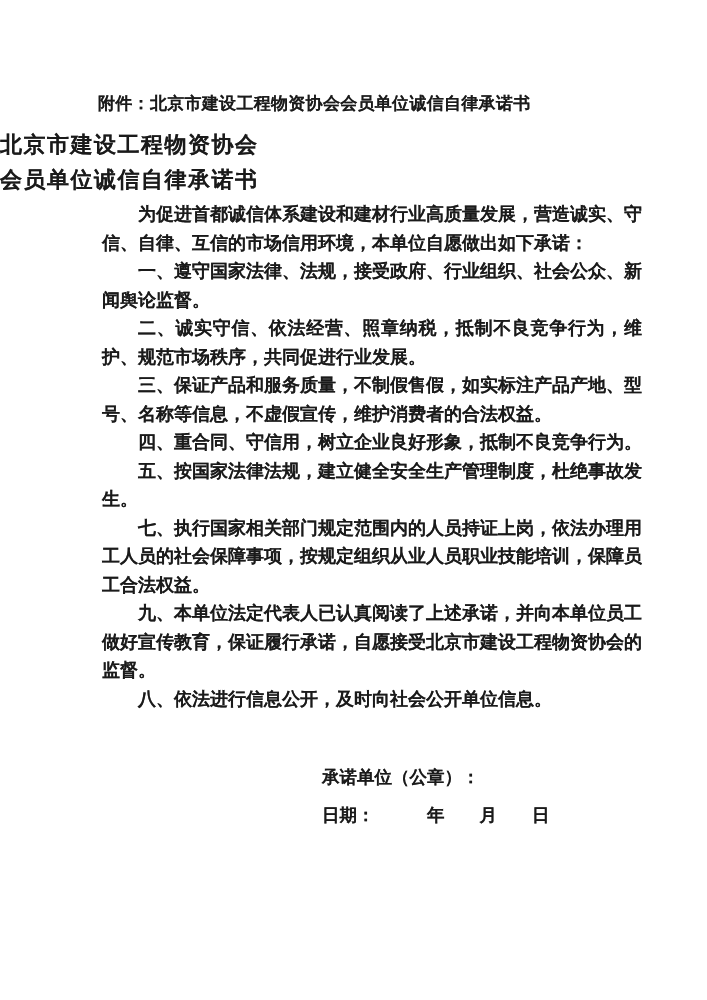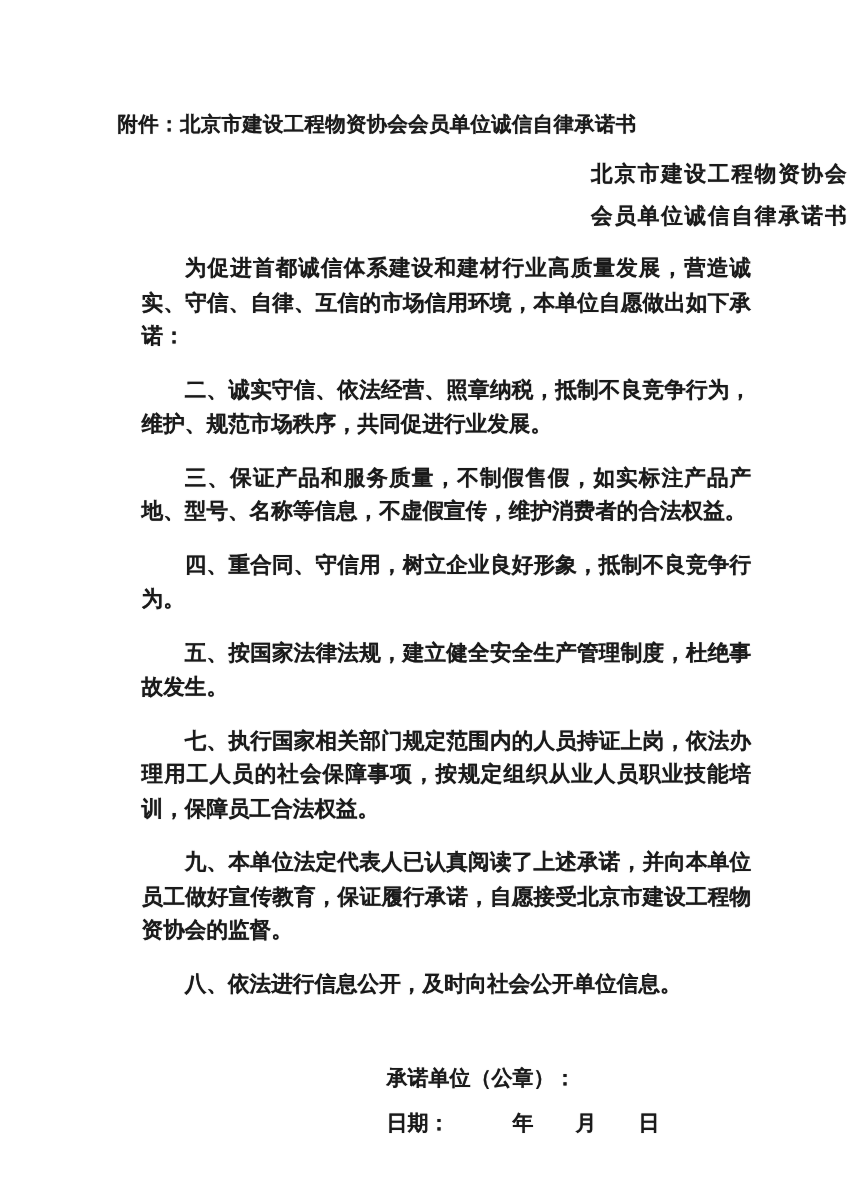--- a/index.html
+++ b/index.html
@@ -22,36 +22,36 @@
   }
   .attachment-line {
     margin: 0 0 0 98px;
     font-size: 17px;
     line-height: 22px;
     letter-spacing: 0.3px;
     white-space: nowrap;
   }
   .doc-title {
     margin: 0;
-    text-align: right;
-    font-size: 18px;
+    text-align: left;
+    font-size: 22px;
     line-height: 26px;
     letter-spacing: 1.5px;
   }
   .doc-title.first { margin-top: 17px; }
   .doc-title.second { margin-top: 9px; }
   .doc-body {
     margin: 7px 0 0 102px;
     width: 540px;
     font-size: 18px;
     line-height: 28.5px;
     text-align: justify;
   }
   .doc-body p {
-    margin: 16px;
+    margin: 0;
     padding: 0;
     text-indent: 2em;
   }
   .signature-block {
     margin: 50px 0 0 322px;
     font-size: 17.5px;
     line-height: 28px;
   }
   .signature-block .date-line {
     margin-top: 10px;
@@ -66,20 +66,21 @@
 <div class="page" style="color: rgb(26, 26, 26); background: rgb(255, 255, 255); border-radius: 15px;">
 
   <div class="attachment-line">附件：北京市建设工程物资协会会员单位诚信自律承诺书</div>
 
   <h1 class="doc-title first">北京市建设工程物资协会</h1>
 
   <h2 class="doc-title second">会员单位诚信自律承诺书</h2>
 
   <div class="doc-body">
       <p>为促进首都诚信体系建设和建材行业高质量发展，营造诚实、守信、自律、互信的市场信用环境，本单位自愿做出如下承诺：</p>
+      <p>一、遵守国家法律、法规，接受政府、行业组织、社会公众、新闻舆论监督。</p>
       <p>二、诚实守信、依法经营、照章纳税，抵制不良竞争行为，维护、规范市场秩序，共同促进行业发展。</p>
       <p>三、保证产品和服务质量，不制假售假，如实标注产品产地、型号、名称等信息，不虚假宣传，维护消费者的合法权益。</p>
       <p>四、重合同、守信用，树立企业良好形象，抵制不良竞争行为。</p>
       <p>五、按国家法律法规，建立健全安全生产管理制度，杜绝事故发生。</p>
       <p>七、执行国家相关部门规定范围内的人员持证上岗，依法办理用工人员的社会保障事项，按规定组织从业人员职业技能培训，保障员工合法权益。</p>
       <p>九、本单位法定代表人已认真阅读了上述承诺，并向本单位员工做好宣传教育，保证履行承诺，自愿接受北京市建设工程物资协会的监督。</p>
       <p>八、依法进行信息公开，及时向社会公开单位信息。</p>
     </div>
 
   <div class="signature-block">

